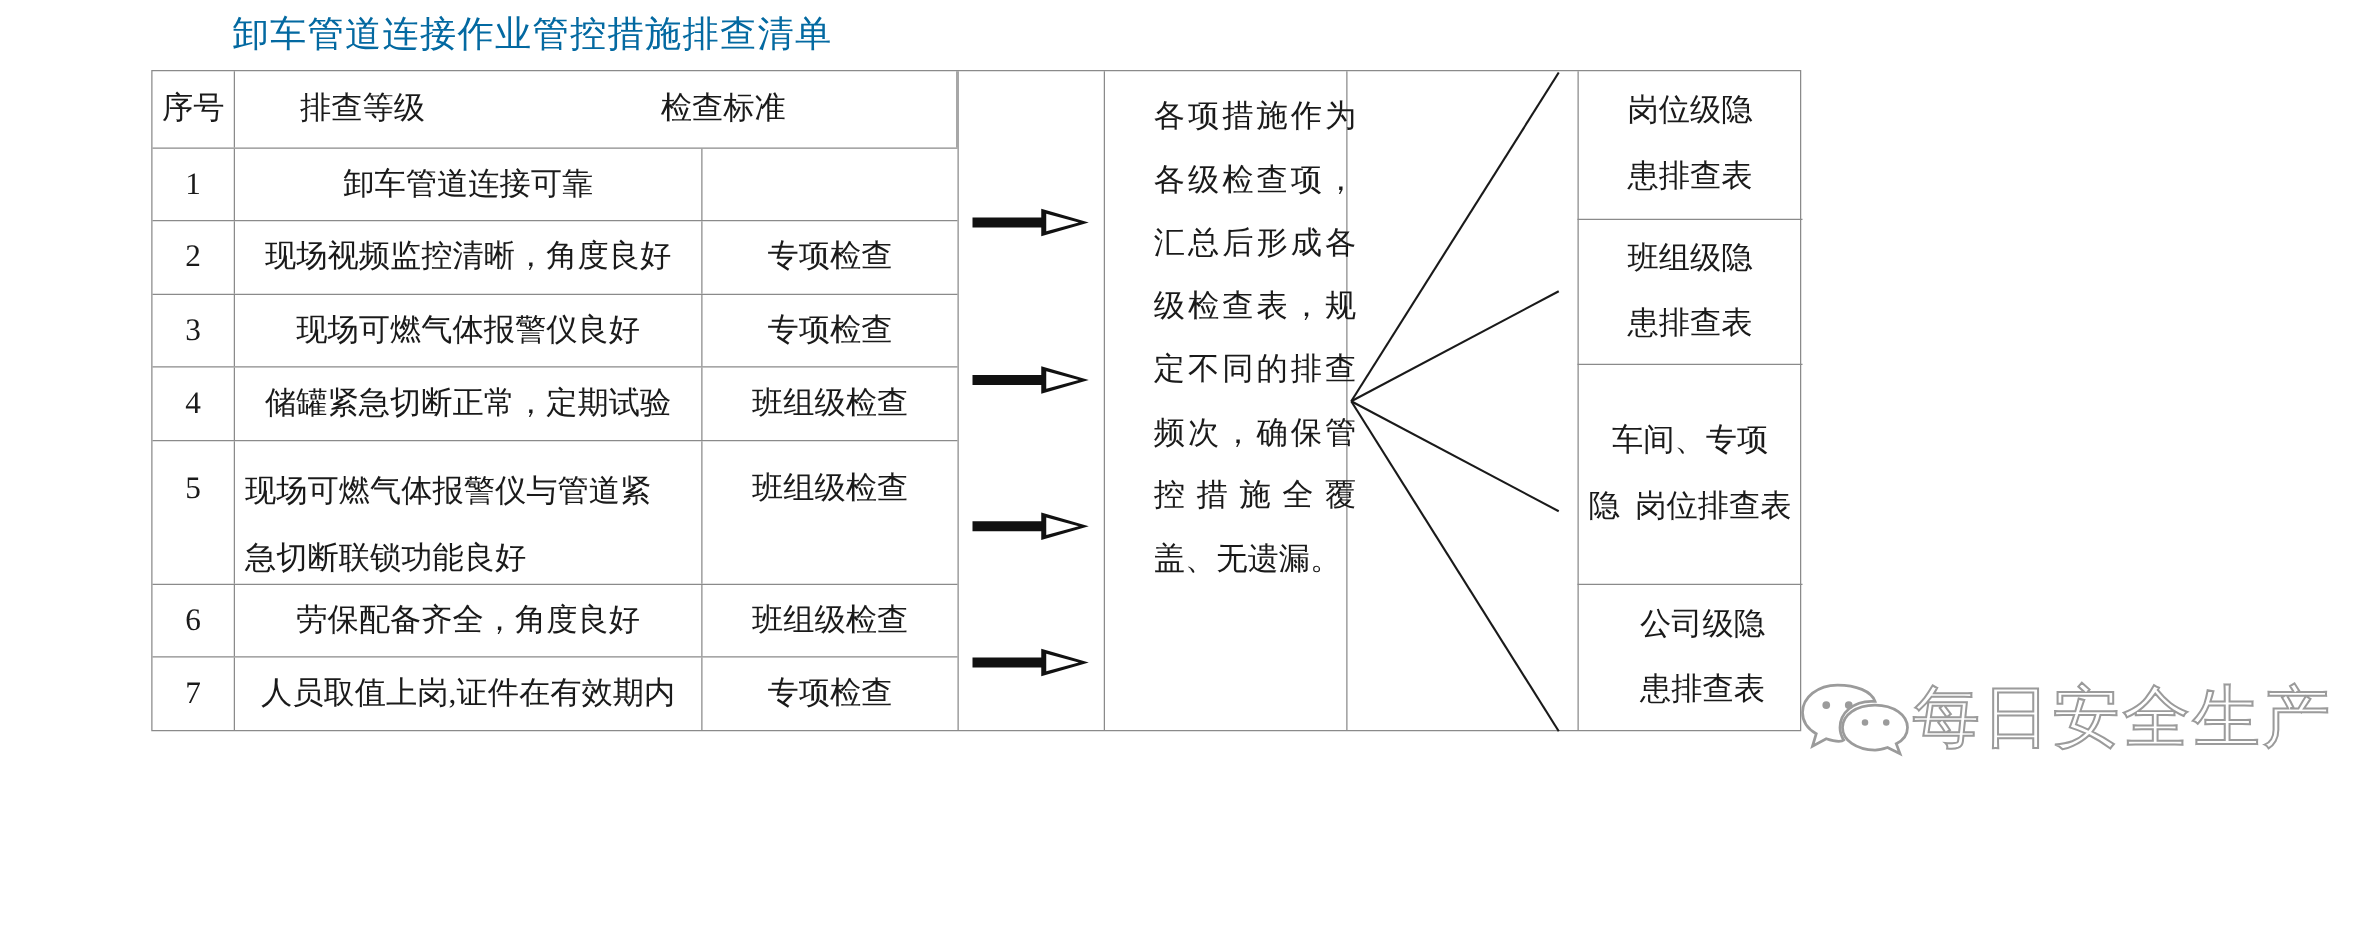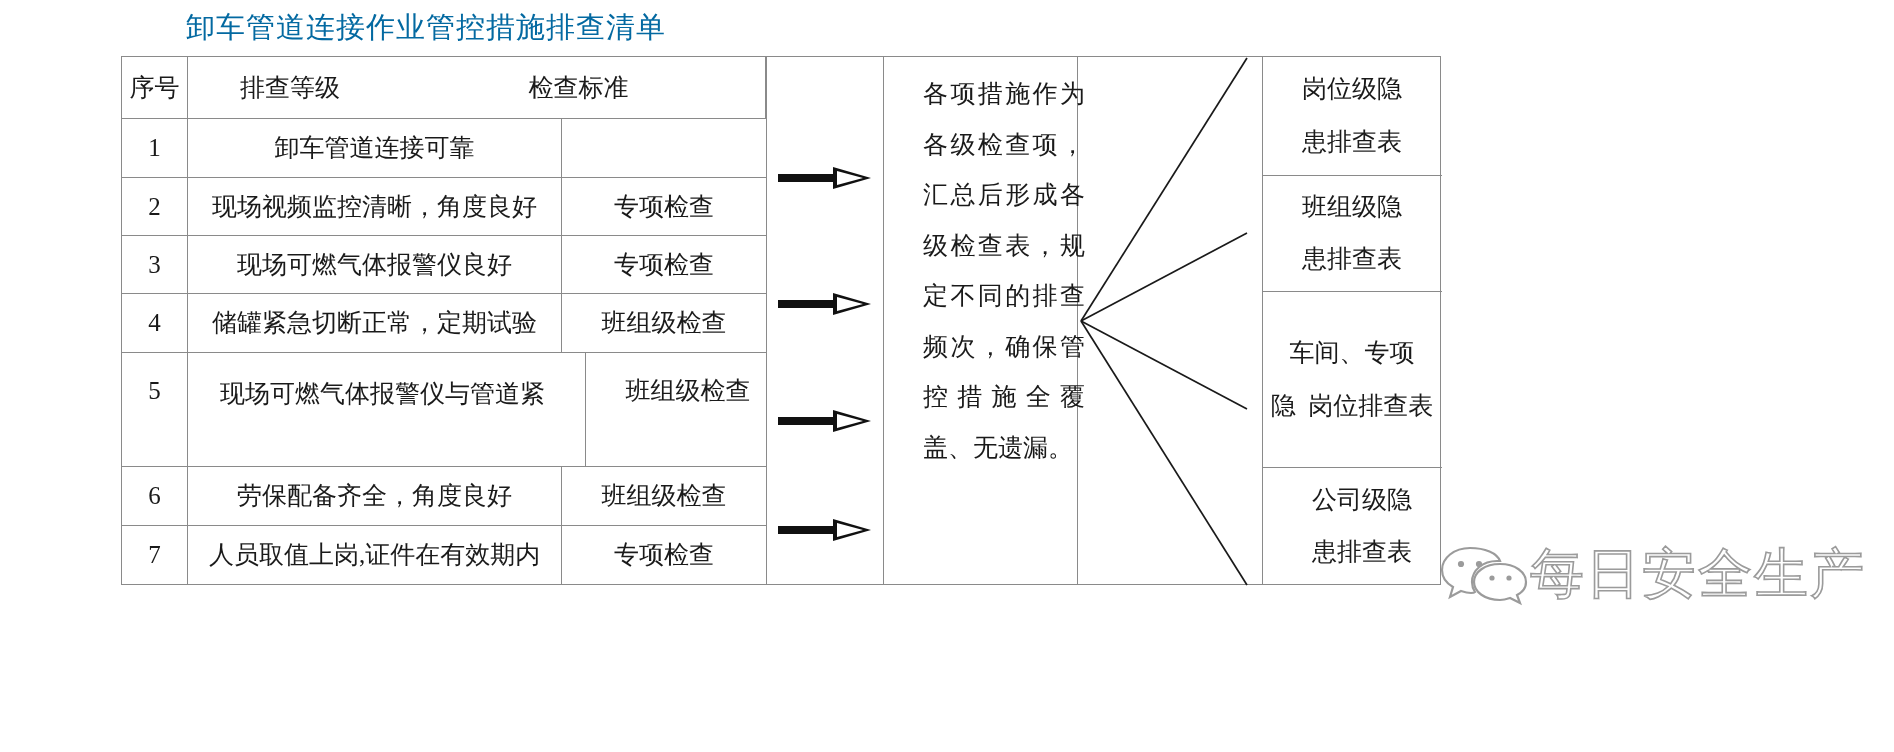--- a/index.html
+++ b/index.html
@@ -74,21 +74,20 @@
   .tr.r-3     { height: 58px; }
   .tr.r-4     { height: 59px; }
   .tr.r-5     { height: 115px; }
   .tr.r-6     { height: 59px; }
   .tr.r-7     { height: 58px; }
 
   .td.twoline {
     display: block;
     text-align: left;
     padding: 14px 8px 0 8px;
-    margin-left: 24px;
   }
   .td.twoline .ln { display: block; line-height: 2.15; text-align: left; }
 
   
   #arrow-col {
     position: absolute;
     left: 644px; top: 0;
     width: 117px; height: 100%;
   }
   .arrow {
@@ -226,20 +225,21 @@
     <div class="tr r-4">
       <div class="td c-no">4</div>
       <div class="td c-std">储罐紧急切断正常，定期试验</div>
       <div class="td c-level">班组级检查</div>
     </div>
 
     <div class="tr r-5">
       <div class="td c-no" style="align-items:flex-start;padding-top:16px;">5</div>
       <div class="td c-std twoline">
         <span class="ln">现场可燃气体报警仪与管道紧</span>
+        <span class="ln">急切断联锁功能良好</span>
       </div>
       <div class="td c-level" style="align-items:flex-start;padding-top:16px;">班组级检查</div>
     </div>
 
     <div class="tr r-6">
       <div class="td c-no">6</div>
       <div class="td c-std">劳保配备齐全，角度良好</div>
       <div class="td c-level">班组级检查</div>
     </div>
 

